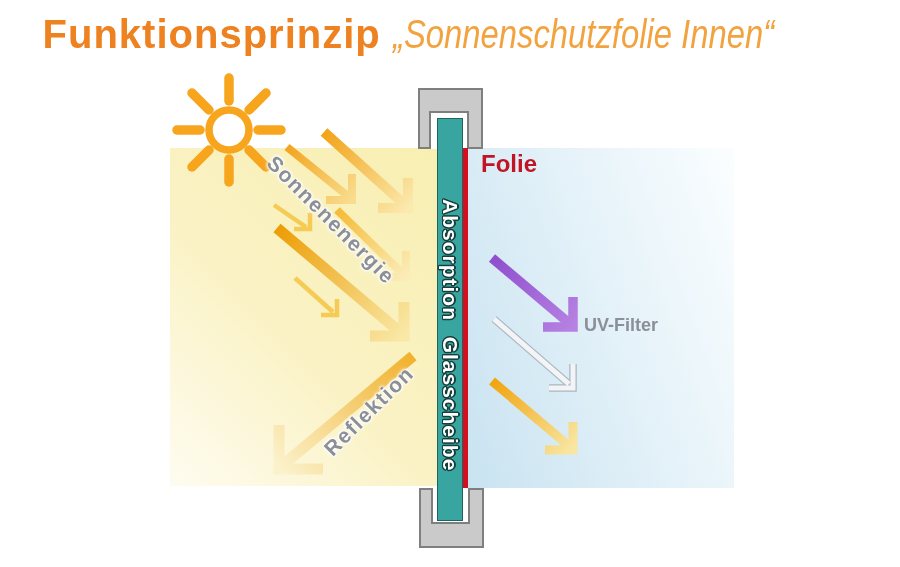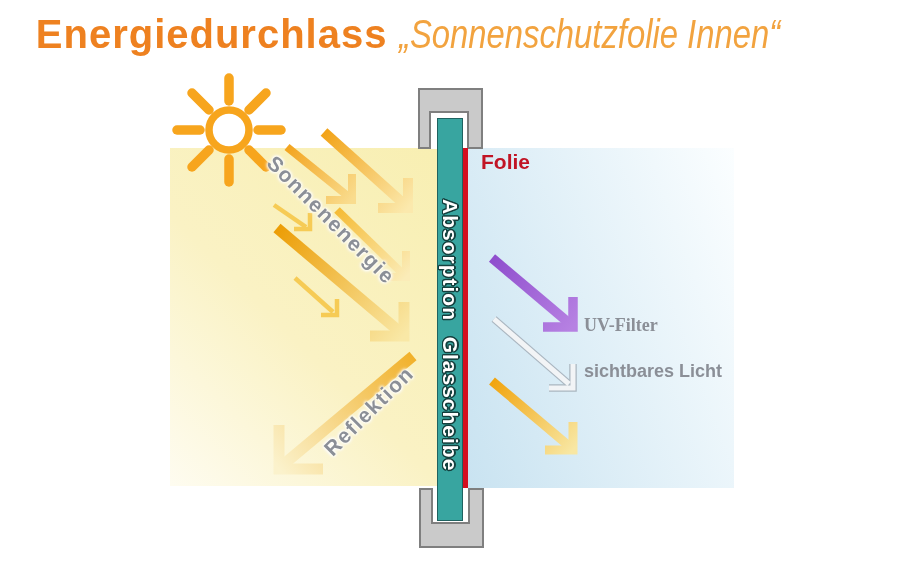--- a/index.html
+++ b/index.html
@@ -45,33 +45,33 @@
   }
   .lbl-sonnenenergie{left:331px;top:220px;transform:translate(-50%,-50%) rotate(45deg);}
   .lbl-reflektion{left:369px;top:411px;transform:translate(-50%,-50%) rotate(-45deg);}
   .lbl-glass{
     color:#fff;font-size:21px;letter-spacing:1px;
     text-shadow:-1.5px 0 0 #14403e,1.5px 0 0 #14403e,0 -1.5px 0 #14403e,0 1.5px 0 #14403e,
                 -1px -1px 0 #14403e,1px 1px 0 #14403e,1px -1px 0 #14403e,-1px 1px 0 #14403e;
   }
   .lbl-absorption{left:450px;top:260px;transform:translate(-50%,-50%) rotate(90deg);}
   .lbl-glasscheibe{left:450px;top:404px;transform:translate(-50%,-50%) rotate(90deg);}
-  .lbl-folie{left:481px;top:150px;font-size:21px;color:var(--folie_text_red,#c11425);}
+  .lbl-folie{left:481px;top:150px;font-size:24px;color:var(--folie_text_red,#c11425);}
   .lbl-right{color:var(--label_gray,#87888c);font-size:18px;line-height:20px;}
-  .lbl-uv{left:584px;top:315px;font-family:Liberation Serif, serif;}
+  .lbl-uv{left:584px;top:315px;}
   .lbl-licht{left:584px;top:361px;}
   .lbl-energie{left:585px;top:433px;}
 </style>
 </head>
 <body>
 
 <div class="stage">
 
   <div class="title">
-    <span class="bold">Energiedurchlass</span><span class="italic">„Sonnenschutzfolie Innen“</span>
+    <span class="bold">Funktionsprinzip</span><span class="italic">„Sonnenschutzfolie Innen“</span>
   </div>
 
   <div class="zone-outside"></div>
   <div class="zone-inside"></div>
 
   <div class="frame frame-top-outer"></div>
   <div class="frame frame-top-notch"></div>
   <div class="frame frame-bottom-outer"></div>
   <div class="frame frame-bottom-notch"></div>
 
@@ -176,16 +176,15 @@
     </g>
   </svg>
 
   <div class="lbl lbl-rot lbl-sonnenenergie">Sonnenenergie</div>
   <div class="lbl lbl-rot lbl-reflektion">Reflektion</div>
   <div class="lbl lbl-glass lbl-absorption">Absorption</div>
   <div class="lbl lbl-glass lbl-glasscheibe">Glasscheibe</div>
   <div class="lbl lbl-folie">Folie</div>
   <div class="lbl lbl-right lbl-uv">UV-Filter</div>
   <div class="lbl lbl-right lbl-licht">
-    <div>sichtbares Licht</div>
   </div>
 
 </div>
 
 </body></html>

